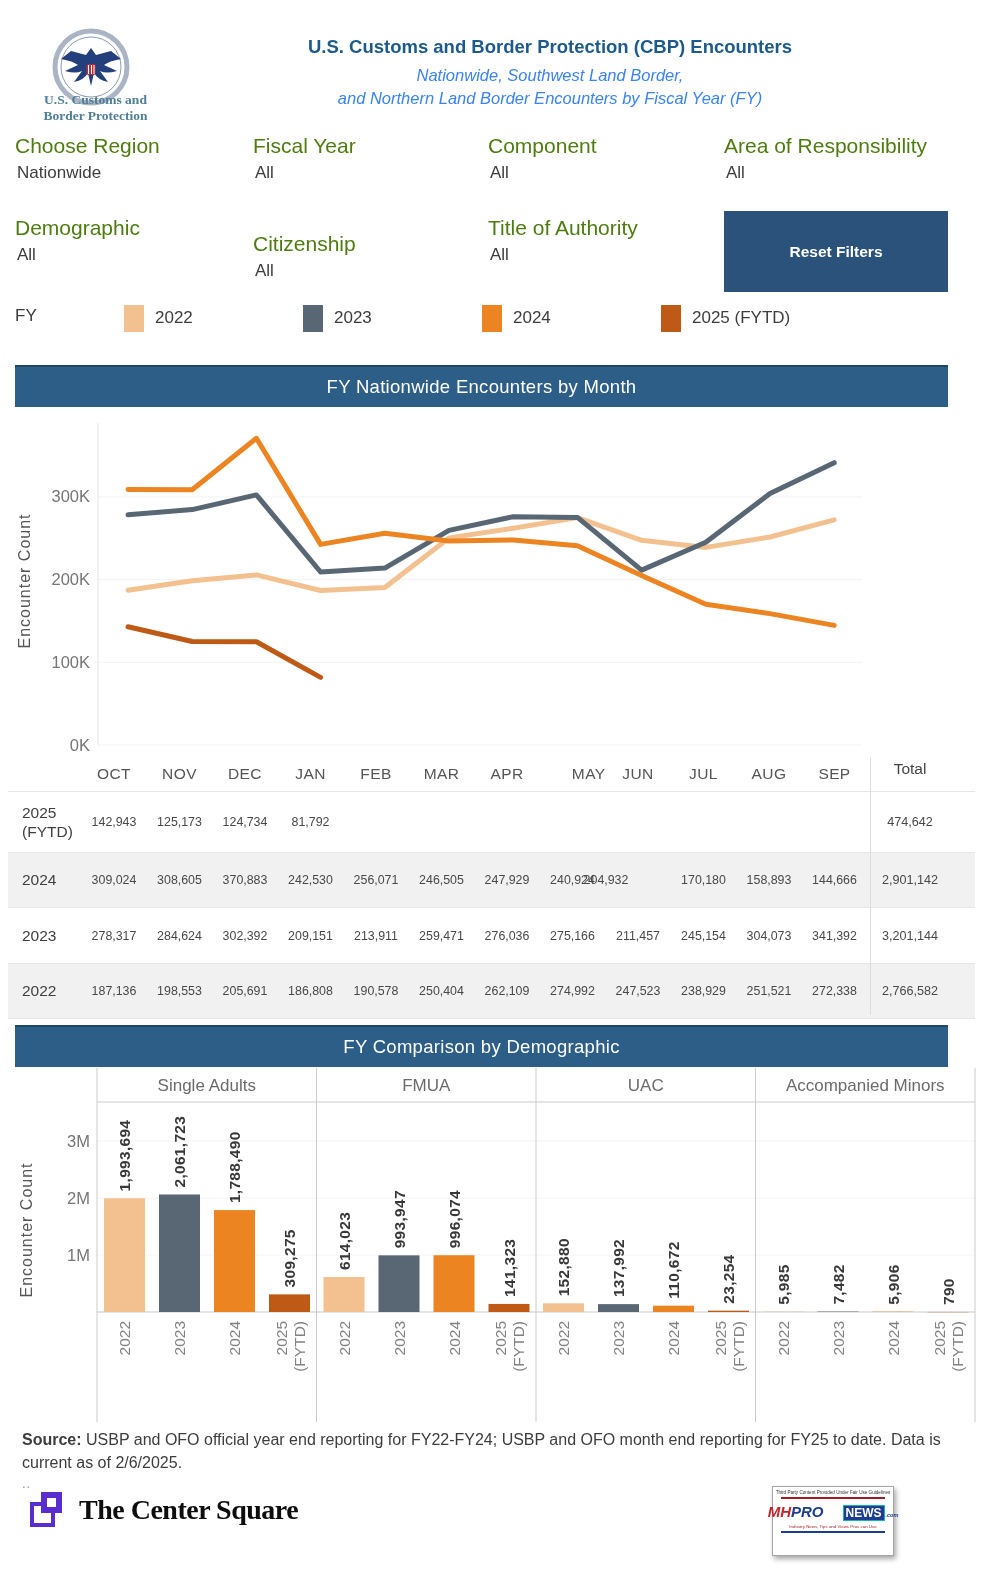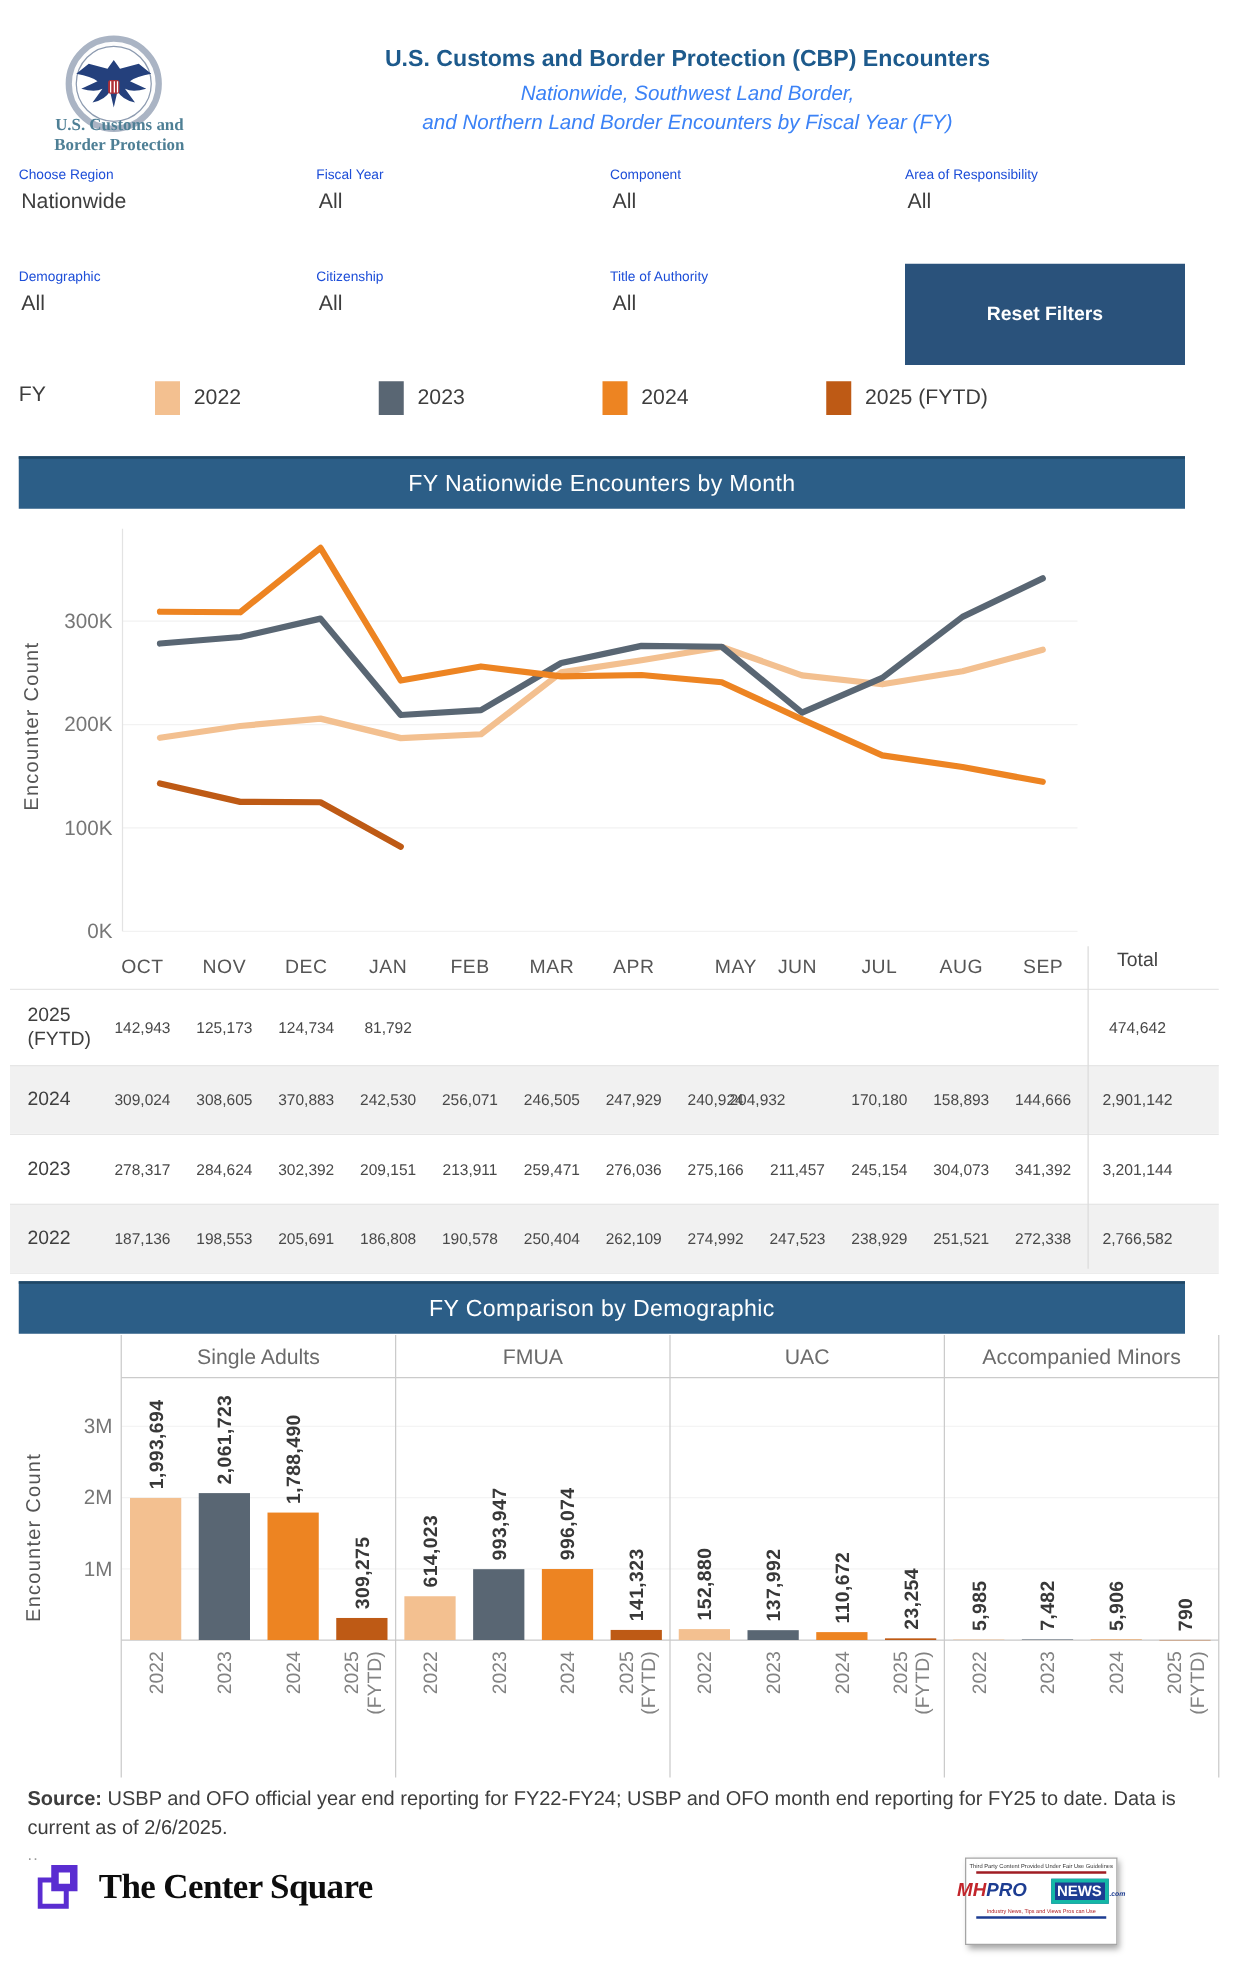--- a/index.html
+++ b/index.html
@@ -9,21 +9,21 @@
 
   
   .logo-caption{position:absolute;left:8px;top:92px;width:175px;text-align:center;
     font-family:"Liberation Serif",serif;font-weight:bold;font-size:13.5px;color:#4e7f95;line-height:1.15;}
   .title-block{position:absolute;left:190px;top:36px;width:720px;text-align:center;}
   .main-title{font-size:18.5px;font-weight:bold;color:#1d5a8c;margin-bottom:6px;}
   .sub-title{font-size:16.5px;color:#3b82f6;line-height:1.4;font-style:italic;}
 
   
   .filter{position:absolute;width:225px;}
-  .flabel{font-size:11px;color:#1d4ed8;}
+  .flabel{font-size:21px;color:#4d7c0f;}
   .fvalue{font-size:17px;color:#3d3d3d;margin-top:5px;padding-left:2px;cursor:pointer;}
   .reset-btn{position:absolute;left:724px;top:211px;width:224px;height:81px;background:#2a527b;
     color:#fff;font-weight:bold;font-size:15.5px;border:none;display:flex;align-items:center;
     justify-content:center;cursor:pointer;font-family:"Liberation Sans",sans-serif;}
 
   
   .fy-label{position:absolute;left:15px;top:306px;font-size:17px;}
   .legend-item{position:absolute;top:303px;display:flex;align-items:center;gap:11px;height:30px;cursor:pointer;}
   .legend-swatch{width:20px;height:27px;}
   .legend-text{font-size:17px;color:#3d3d3d;}
@@ -59,21 +59,21 @@
   #tcs{position:absolute;left:30px;top:1490px;display:flex;align-items:center;gap:13px;cursor:pointer;}
   #tcs-text{font-family:"Liberation Serif",serif;font-weight:bold;font-size:28px;color:#0d0d0d;letter-spacing:-.5px;}
   #mhp{position:absolute;left:772px;top:1486px;width:122px;height:70px;background:#fff;border:1px solid #a5a5a5;
     box-shadow:2px 3px 5px rgba(0,0,0,.35);display:flex;flex-direction:column;align-items:center;
     padding:3px 2px;box-sizing:border-box;cursor:pointer;}
   .mhp-top{font-size:4.6px;color:#333;white-space:nowrap;}
   .mhp-redline{width:104px;height:2px;background:#a01d23;margin:2px 0 4px;}
   .mhp-logo{display:flex;align-items:baseline;font-weight:bold;font-style:italic;justify-content:center;}
   .mhp-mh{color:#c2252b;font-size:15px;}
   .mhp-pro{color:#1d3d92;font-size:15px;}
-  .mhp-news{background:#1d3d92;color:#fff;font-size:12px;font-style:normal;padding:0 2px;margin-left:19px;border:3px solid #14b8a6;}
+  .mhp-news{background:#1d3d92;color:#fff;font-size:12px;font-style:normal;padding:0 2px;margin-left:19px;border:1px solid #14b8a6;}
   .mhp-com{color:#1d3d92;font-size:5.5px;margin-left:1px;}
   .mhp-tag{font-size:4.4px;color:#b02025;margin-top:3px;white-space:nowrap;}
   .mhp-blueline{width:104px;height:2px;background:#1d3d92;margin-top:2px;}
 </style>
 </head>
 <body>
 
 <div class="page">
 
   <svg class="abs" style="left:52px;top:28px;" width="78" height="78" viewBox="0 0 78 78">
@@ -109,21 +109,21 @@
         <div class="fvalue">All</div>
       </div>
       <div class="filter" style="left: 724px; top: 134px;">
         <div class="flabel">Area of Responsibility</div>
         <div class="fvalue">All</div>
       </div>
       <div class="filter" style="left: 15px; top: 216px;">
         <div class="flabel">Demographic</div>
         <div class="fvalue">All</div>
       </div>
-      <div class="filter" style="left: 253px; top: 216px;">
+      <div class="filter" style="left: 253px; top: 232px;">
         <div class="flabel">Citizenship</div>
         <div class="fvalue">All</div>
       </div>
       <div class="filter" style="left: 488px; top: 216px;">
         <div class="flabel">Title of Authority</div>
         <div class="fvalue">All</div>
       </div>
     </div>
   <button class="reset-btn">Reset Filters</button>
 

